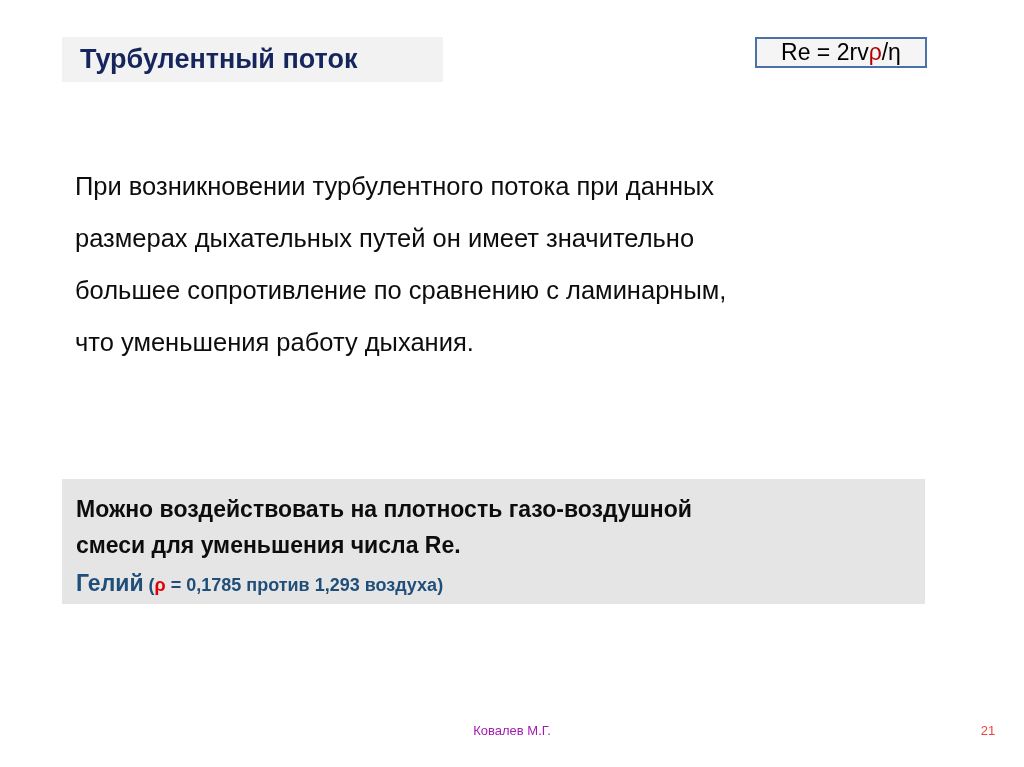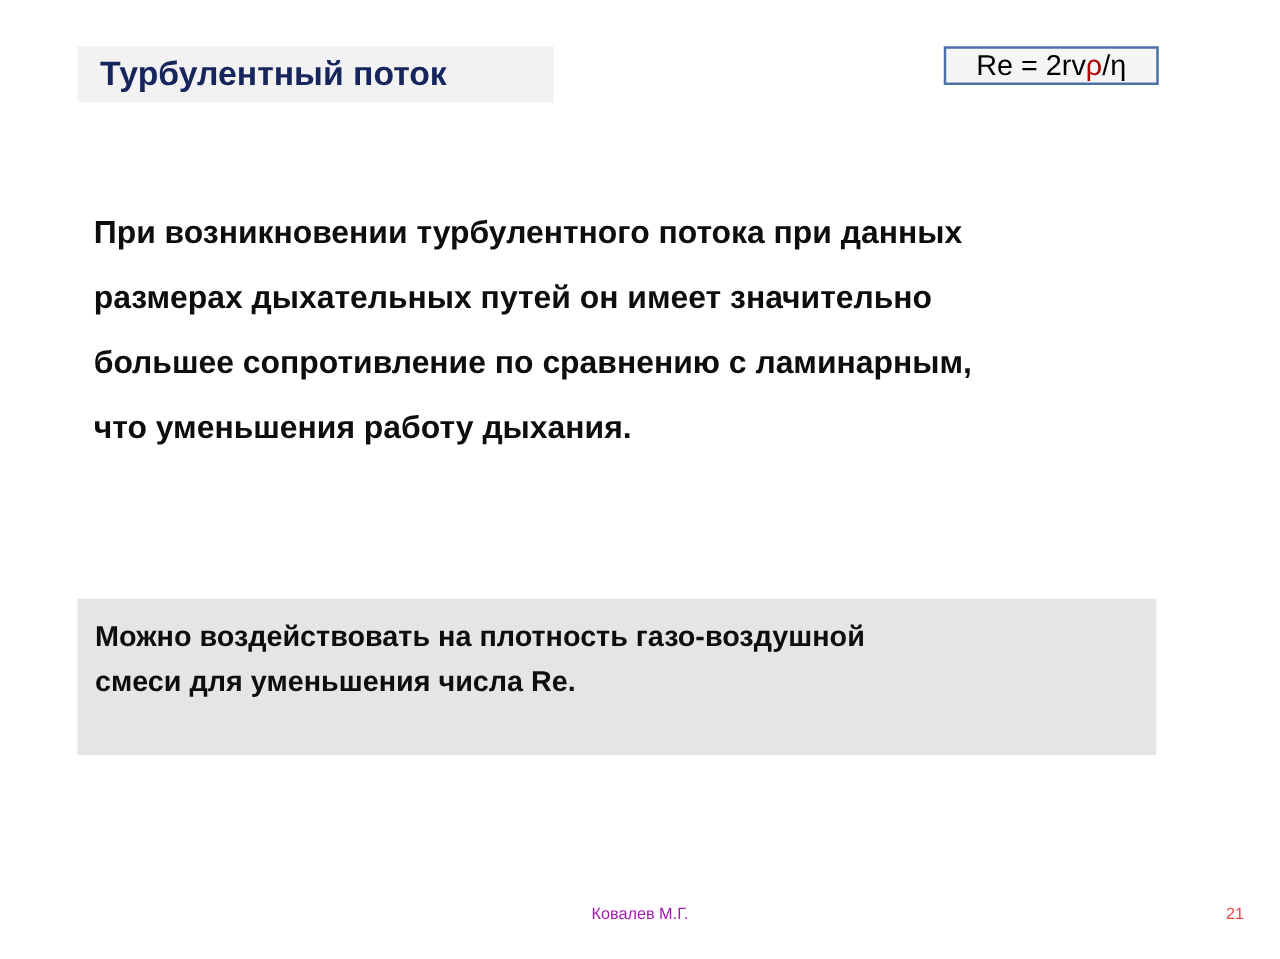--- a/index.html
+++ b/index.html
@@ -65,21 +65,21 @@
 
   
   .body-block {
     position: absolute;
     left: 75px;
     top: 160px;
     width: 870px;
   }
   .body-line {
     font-size: 25.5px;
-    font-weight: bold;
+    font-weight: normal;
     color: #0d0d0d;
     line-height: 52px;
     white-space: nowrap;
   }
 
   
   .highlight-box {
     position: absolute;
     left: 62px;
     top: 479px;
@@ -151,18 +151,19 @@
   <div class="body-block">
     <div class="body-line">При возникновении турбулентного потока при данных</div>
     <div class="body-line">размерах дыхательных путей он имеет значительно</div>
     <div class="body-line">большее сопротивление по сравнению с ламинарным,</div>
     <div class="body-line">что уменьшения работу дыхания.</div>
   </div>
 
   <div class="highlight-box">
     <div class="hl-line">Можно воздействовать на плотность газо-воздушной</div>
     <div class="hl-line">смеси для уменьшения числа Re.</div>
+    <div class="hl-helium"><span class="he-word">Гелий</span><span class="he-detail">&nbsp;</span><span class="he-detail">(</span><span class="he-detail"><span class="rho">ρ</span></span><span class="he-detail"> = 0,1785 против 1,293 воздуха)</span></div>
   </div>
 
   <div class="footer-author">Ковалев М.Г.</div>
   <div class="footer-page">21</div>
 
 </div>
 
 </body></html>

